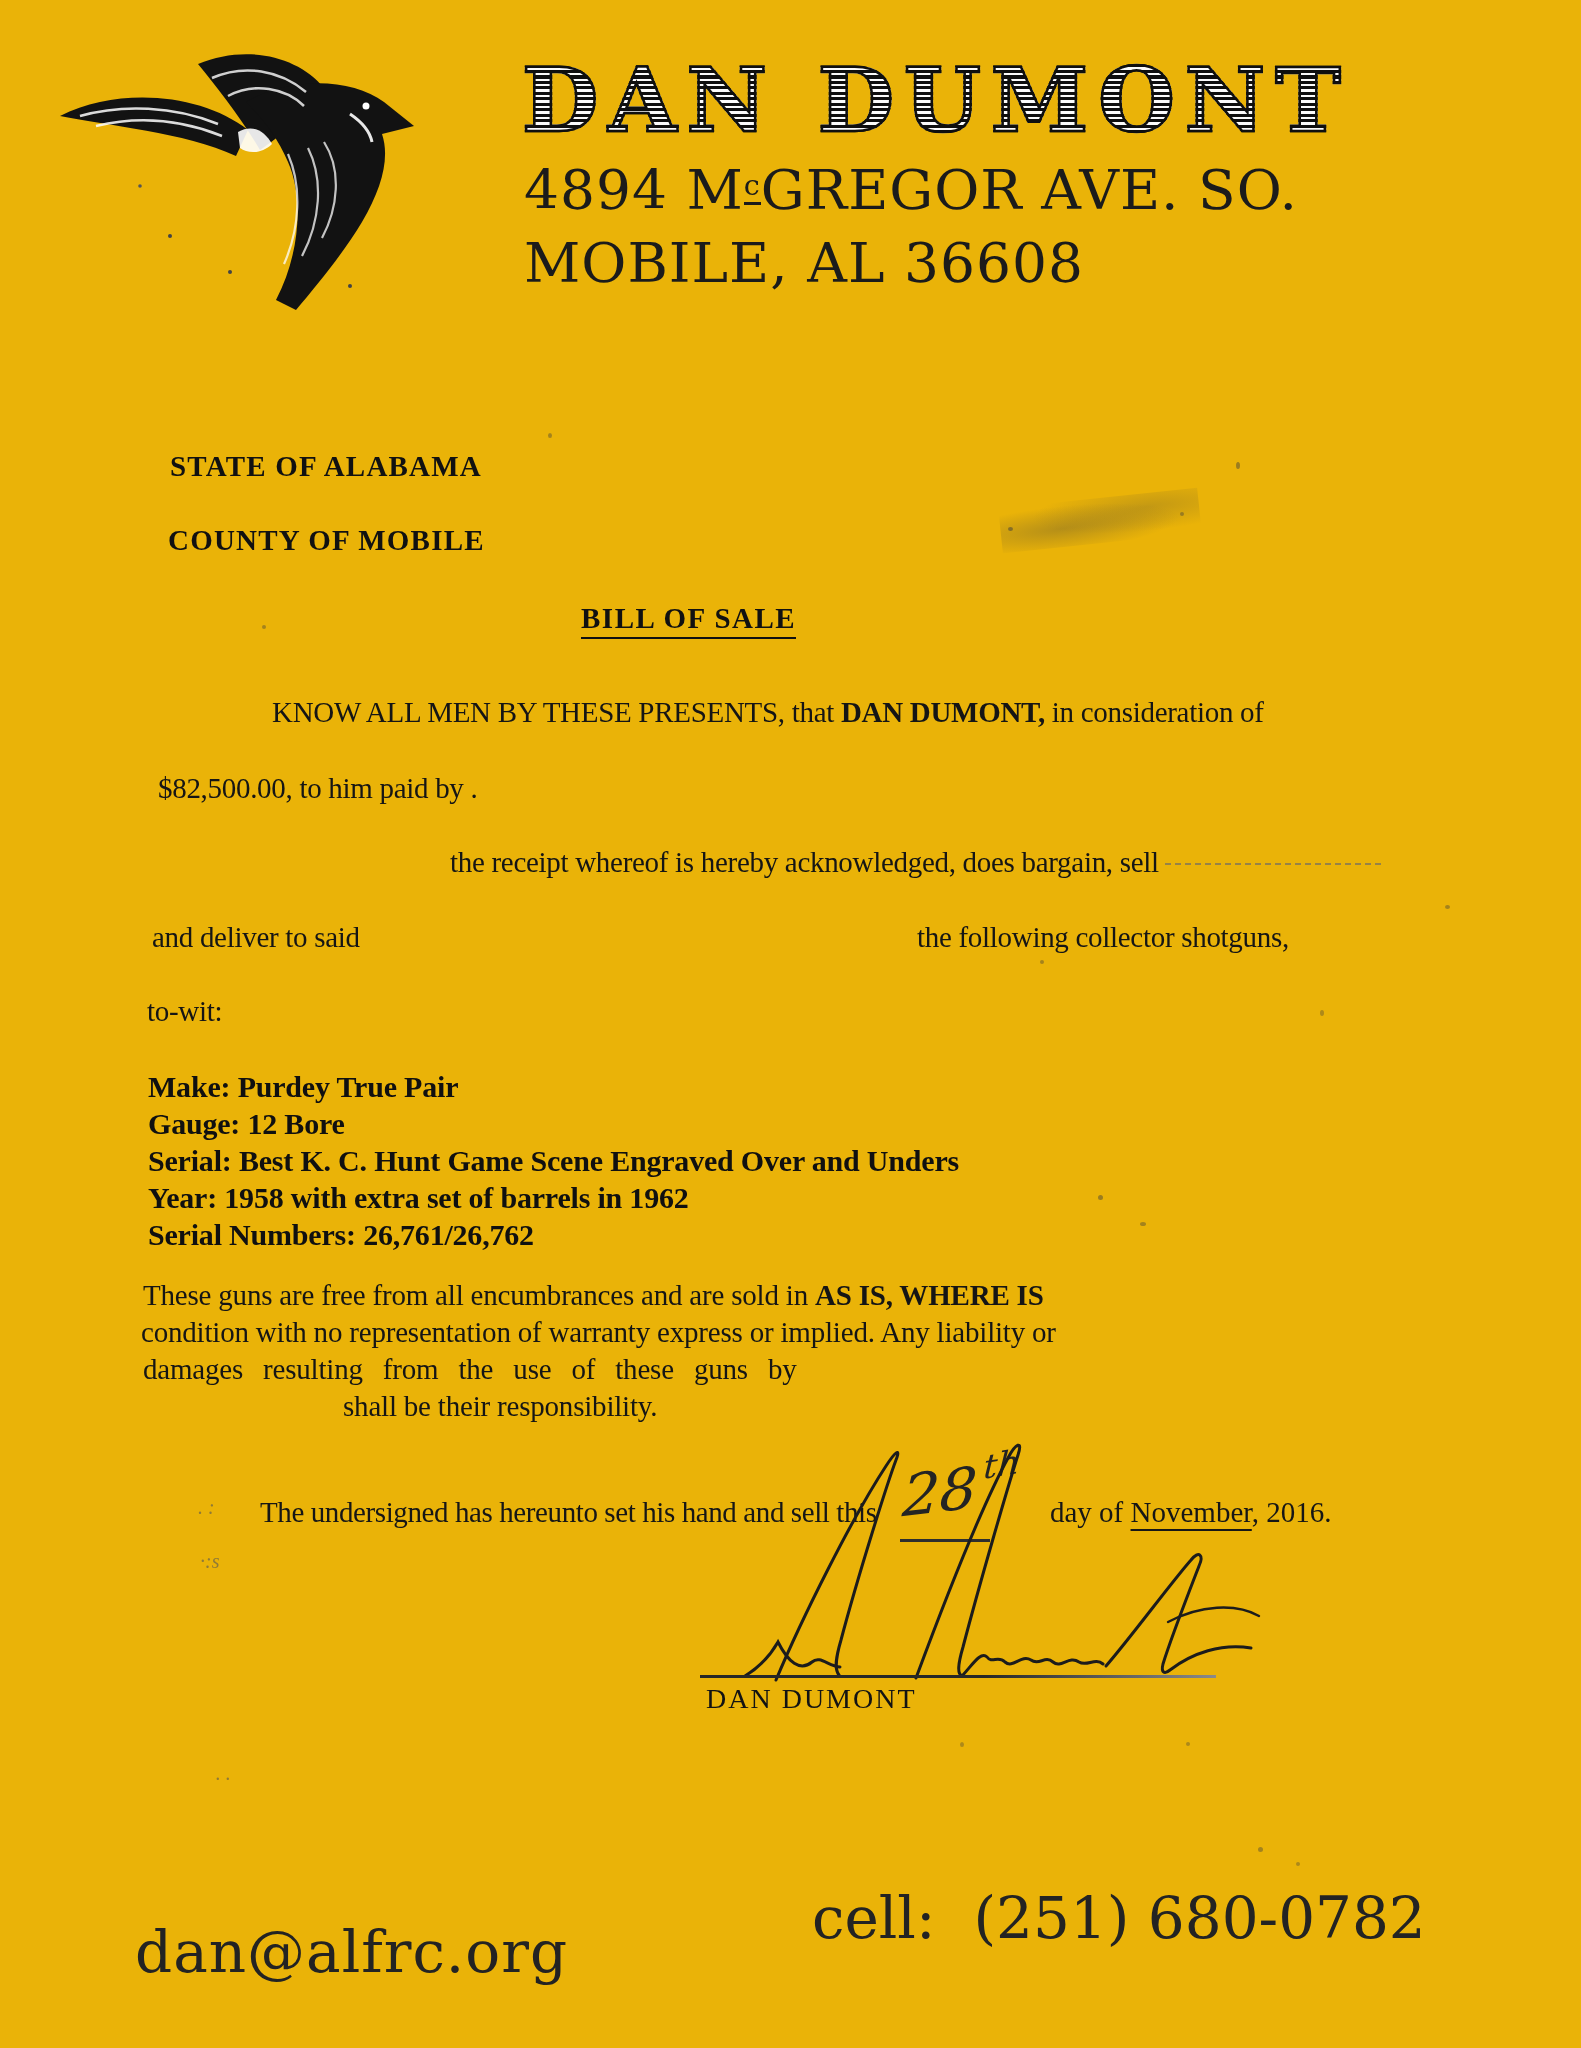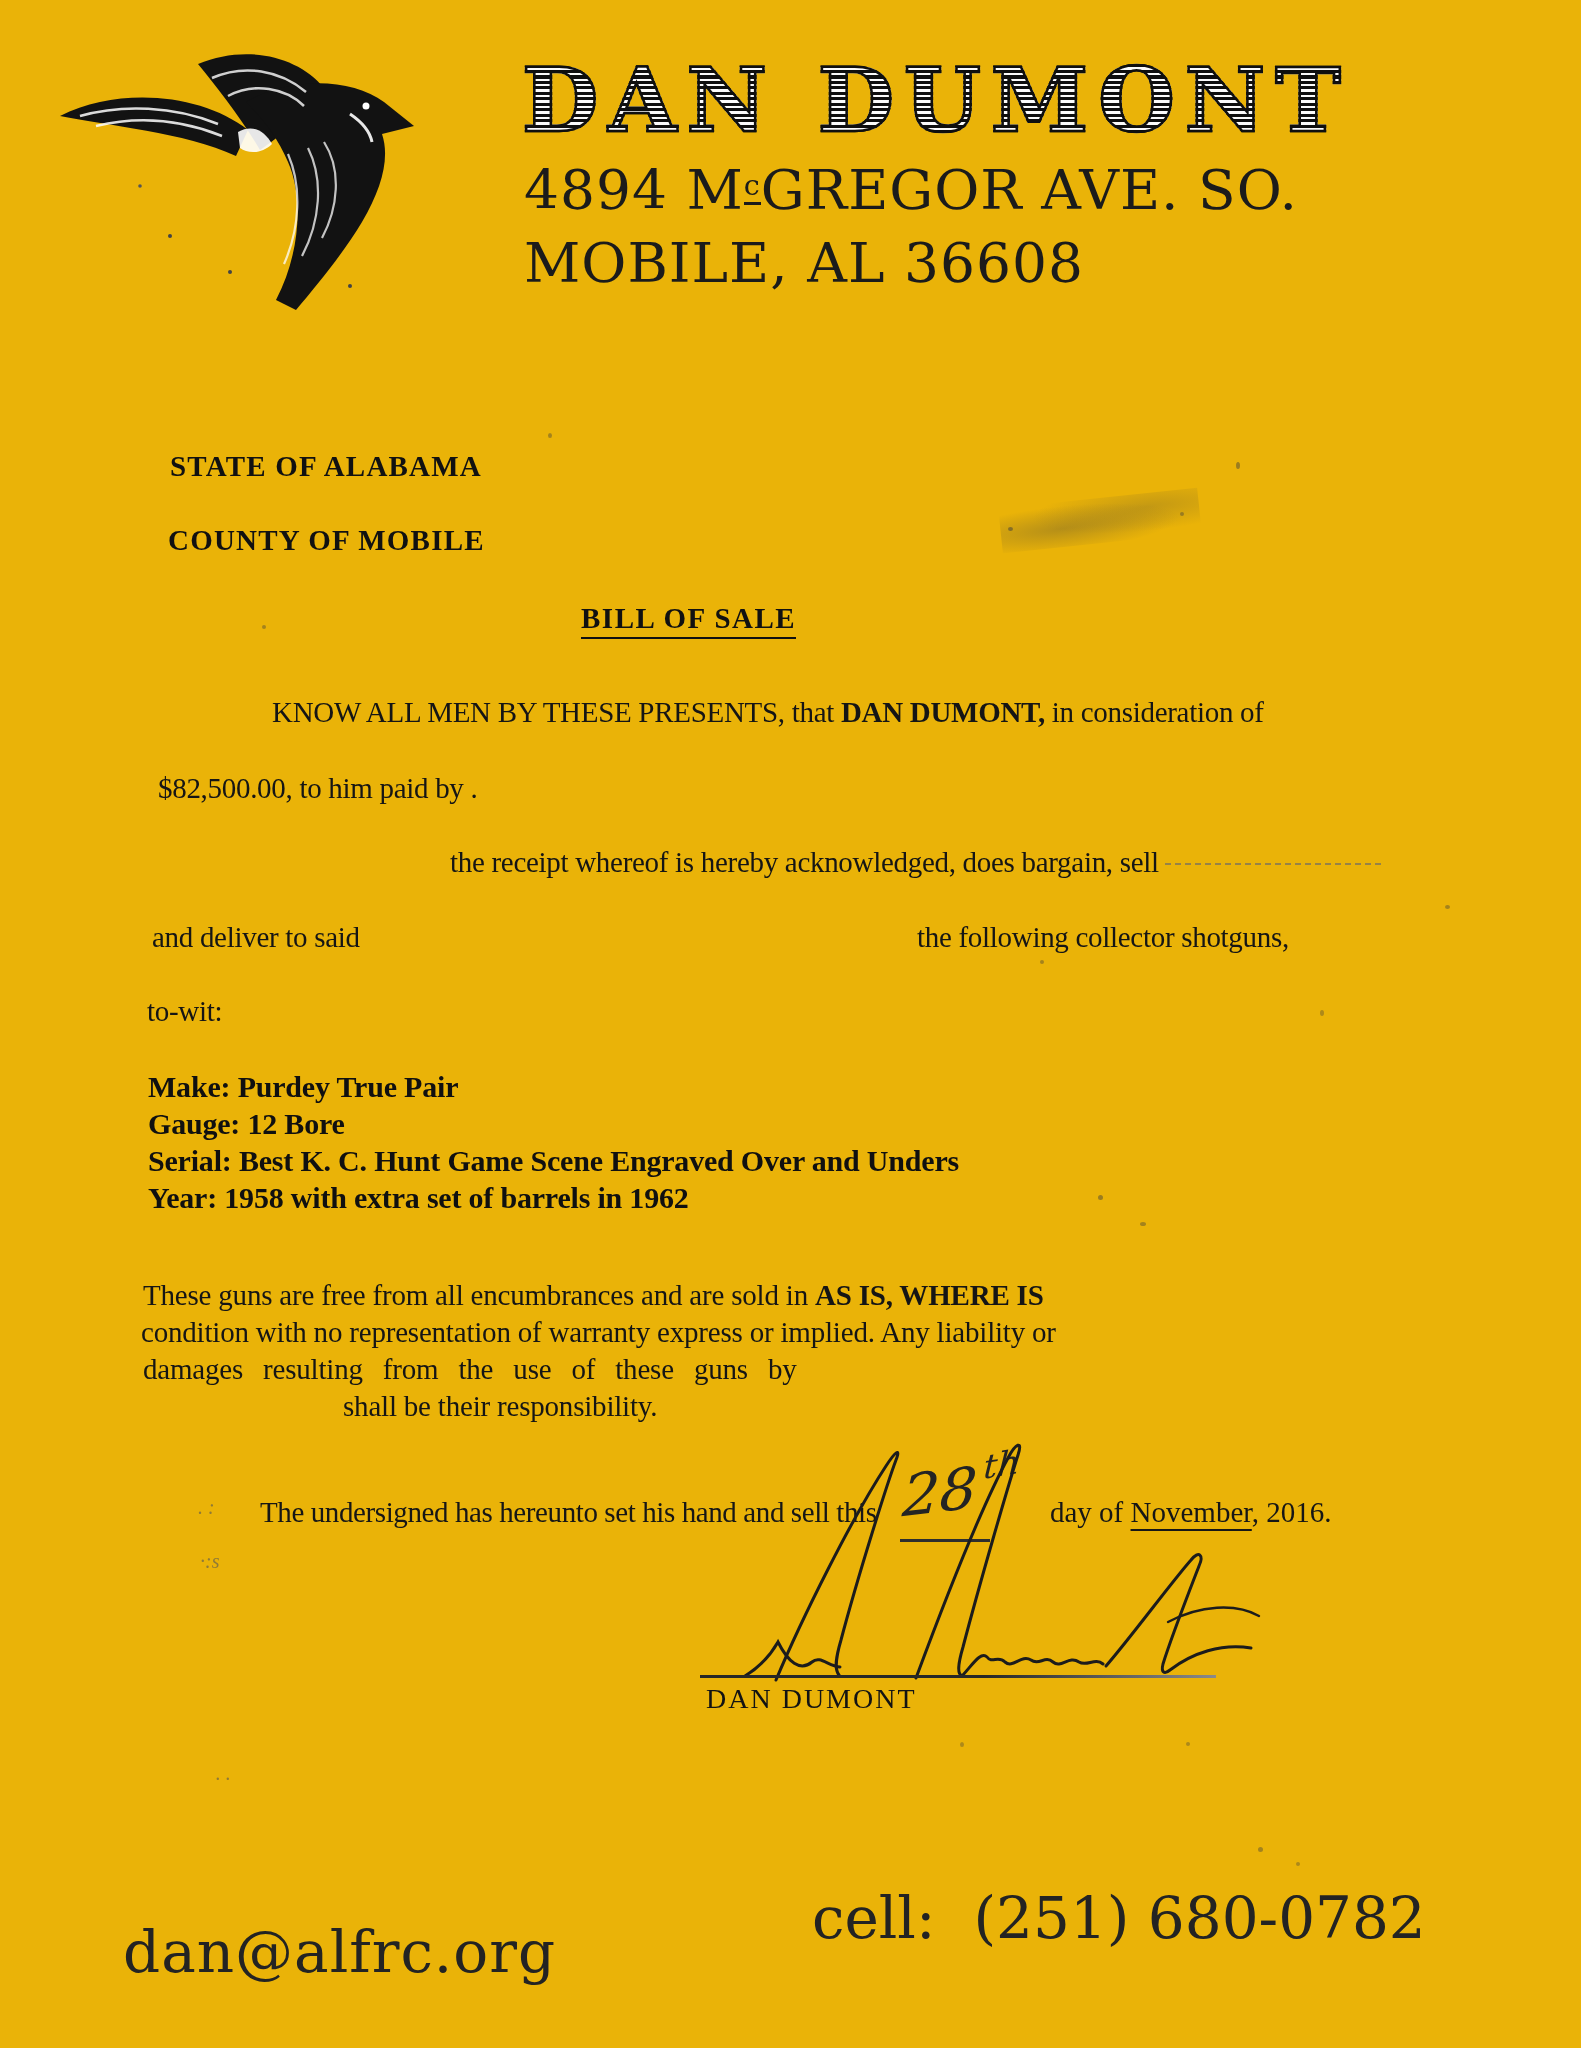--- a/index.html
+++ b/index.html
@@ -72,21 +72,21 @@
   .day-underline{left:900px; top:1539px; width:90px; height:2.5px; background:#2e2e2e;}
   
   .sig-svg{left:690px; top:1426px;}
   .sig-rule{left:700px; top:1675px; width:516px; height:2.5px;
     background:linear-gradient(to right,#272727 55%, #8a8a8a);}
   .printed-name{left:706px; top:1683px; font-size:28px; letter-spacing:2px; white-space:nowrap; color:#131313;}
   
   .foot{
     font-family:"DejaVu Serif", serif; color:#232323; white-space:nowrap; font-size:58px;
   }
-  .foot-email{left:123px; top:1918px; letter-spacing:1px;text-align:center;}
+  .foot-email{left:135px; top:1918px; letter-spacing:1px;text-align:center;}
   .foot-cell{left:812px; top:1884px;}
   .cell-num{margin-left:38px;}
   
   .speck{position:absolute; background:#3c3c3c; border-radius:50%;}
   .smudge{
     position:absolute; left:1000px; top:498px; width:200px; height:45px;
     background:radial-gradient(ellipse at 30% 60%, rgba(60,60,60,.30), rgba(60,60,60,0) 60%),
                radial-gradient(ellipse at 75% 30%, rgba(60,60,60,.22), rgba(60,60,60,0) 55%);
     transform:rotate(-6deg);
   }
@@ -139,20 +139,21 @@
   <div class="abs body-line l-deliver">and deliver to said</div>
   <div class="abs body-line l-shotguns">the following collector shotguns,</div>
 
   <div class="abs body-line l-towit">to-wit:</div>
 
   <div class="abs gun-block">
     <div class="gun-line"><span>Make:</span> <span>Purdey True Pair</span></div>
     <div class="gun-line"><span>Gauge:</span> <span>12 Bore</span></div>
     <div class="gun-line"><span>Serial:</span> <span>Best K. C. Hunt Game Scene Engraved Over and Unders</span></div>
     <div class="gun-line"><span>Year:</span> <span>1958 with extra set of barrels in 1962</span></div>
+    <div class="gun-line"><span>Serial Numbers:</span> <span>26,761/26,762</span></div>
   </div>
 
   <div class="abs disc-line d1"><span>These guns are free from all encumbrances and are sold in</span>
     <span class="b">AS IS, WHERE IS</span></div>
   <div class="abs disc-line d2">condition with no representation of warranty express or implied. Any liability or</div>
   <div class="abs disc-line d3">damages resulting from the use of these guns by</div>
   <div class="abs disc-line d4">shall be their responsibility.</div>
 
   <div class="abs exec-pre">The undersigned has hereunto set his hand and sell this</div>
 

